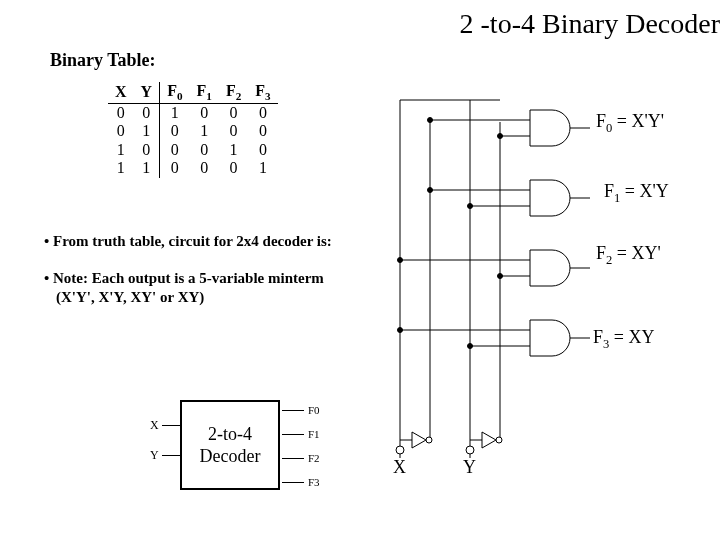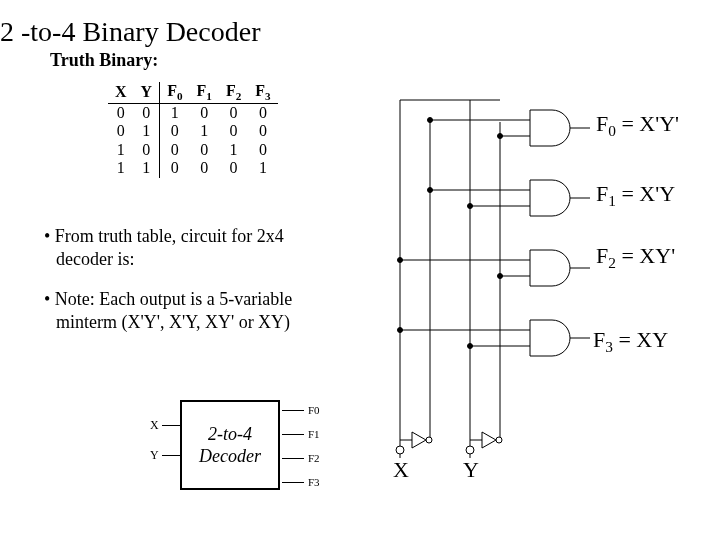--- a/index.html
+++ b/index.html
@@ -7,23 +7,24 @@
     margin: 0;
     padding: 0;
     width: 720px;
     height: 540px;
     font-family: "Times New Roman", serif;
     background: #fff;
     color: #000;
     position: relative;
   }
   .title {
-    text-align: left;
+    text-align: right;
     font-size: 28px;
-    padding-top: 16px;
+    padding-top: 8px;
+    margin-left: 32px;
   }
   .subtitle {
     position: absolute;
     left: 50px;
     top: 50px;
     font-weight: bold;
     font-size: 18px;
   }
   
   .tt {
@@ -40,24 +41,25 @@
   }
   .tt th { font-weight: bold; }
   .tt th.xy-r { border-right: 1px solid #000; }
   .tt thead tr { border-bottom: 1px solid #000; }
   .tt td.xy-r { border-right: 1px solid #000; }
   sub { font-size: 0.7em; vertical-align: sub; }
 
   .bullets {
     position: absolute;
     left: 44px;
-    top: 225px;
+    top: 232px;
     width: 300px;
-    font-size: 18px;
+    font-size: 15px;
     line-height: 1.25;
+    font-weight: bold;
   }
   .bullets p { margin: 0 0 18px 0; text-indent: -12px; padding-left: 12px; }
 
   
   .block-wrap {
     position: absolute;
     left: 130px;
     top: 390px;
     width: 210px;
     height: 110px;
@@ -66,21 +68,20 @@
     position: absolute;
     left: 50px;
     top: 10px;
     width: 100px;
     height: 90px;
     border: 2px solid #000;
     text-align: center;
     font-size: 18px;
     line-height: 1.2;
     padding-top: 22px;
-    font-style: italic;
   }
   .block-in {
     position: absolute;
     font-size: 12px;
     left: 20px;
   }
   .block-out {
     position: absolute;
     font-size: 11px;
     left: 178px;
@@ -90,29 +91,29 @@
   
   .circuit {
     position: absolute;
     left: 360px;
     top: 80px;
     width: 350px;
     height: 430px;
   }
   .gate-label {
     position: absolute;
-    font-size: 22px;
+    font-size: 18px;
     line-height: 1.1;
   }
 </style>
 </head>
 <body>
 
 <div class="title">2 -to-4 Binary Decoder</div>
-<div class="subtitle">Truth Binary:</div>
+<div class="subtitle">Binary Table:</div>
 
 <table class="tt">
   <thead>
     <tr>
       <th>X</th>
       <th class="xy-r">Y</th>
       <th>F<sub>0</sub></th>
       <th>F<sub>1</sub></th>
       <th>F<sub>2</sub></th>
       <th>F<sub>3</sub></th>
@@ -244,21 +245,21 @@
       <circle cx="40" cy="370" r="4"></circle>
       <line x1="110" y1="360" x2="110" y2="378"></line>
       <circle cx="110" cy="370" r="4"></circle>
     </g>
   </svg>
 
   
   <div class="gate-label" style="left:236px; top:32px;">
     <span>F</span><sub>0</sub><span> = X'Y'</span>
   </div>
-  <div class="gate-label" style="left:236px; top:102px;">
+  <div class="gate-label" style="left:244px; top:102px;">
     <span>F</span><sub>1</sub><span> = X'Y</span>
   </div>
   <div class="gate-label" style="left:236px; top:164px;">
     <span>F</span><sub>2</sub><span> = XY'</span>
   </div>
   <div class="gate-label" style="left:233px; top:248px;">
     <span>F</span><sub>3</sub><span> = XY</span>
   </div>
 
   

